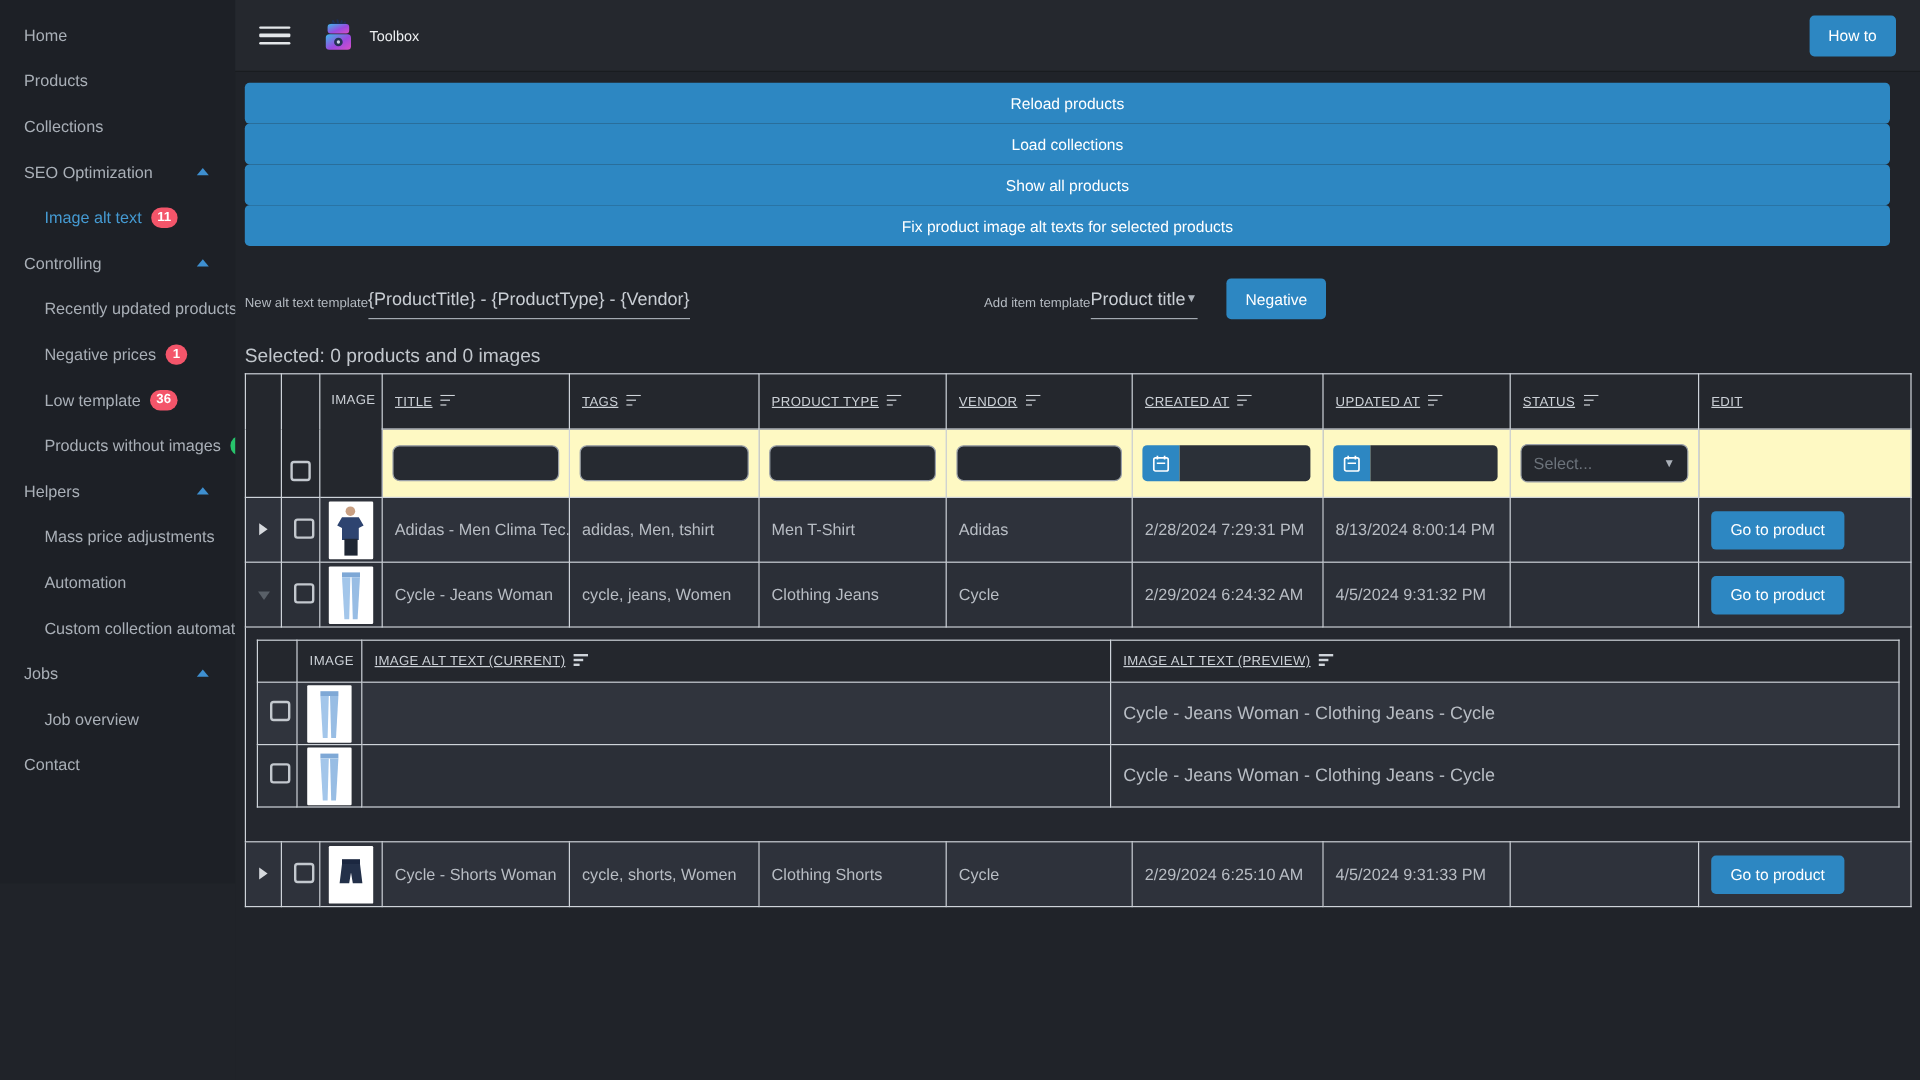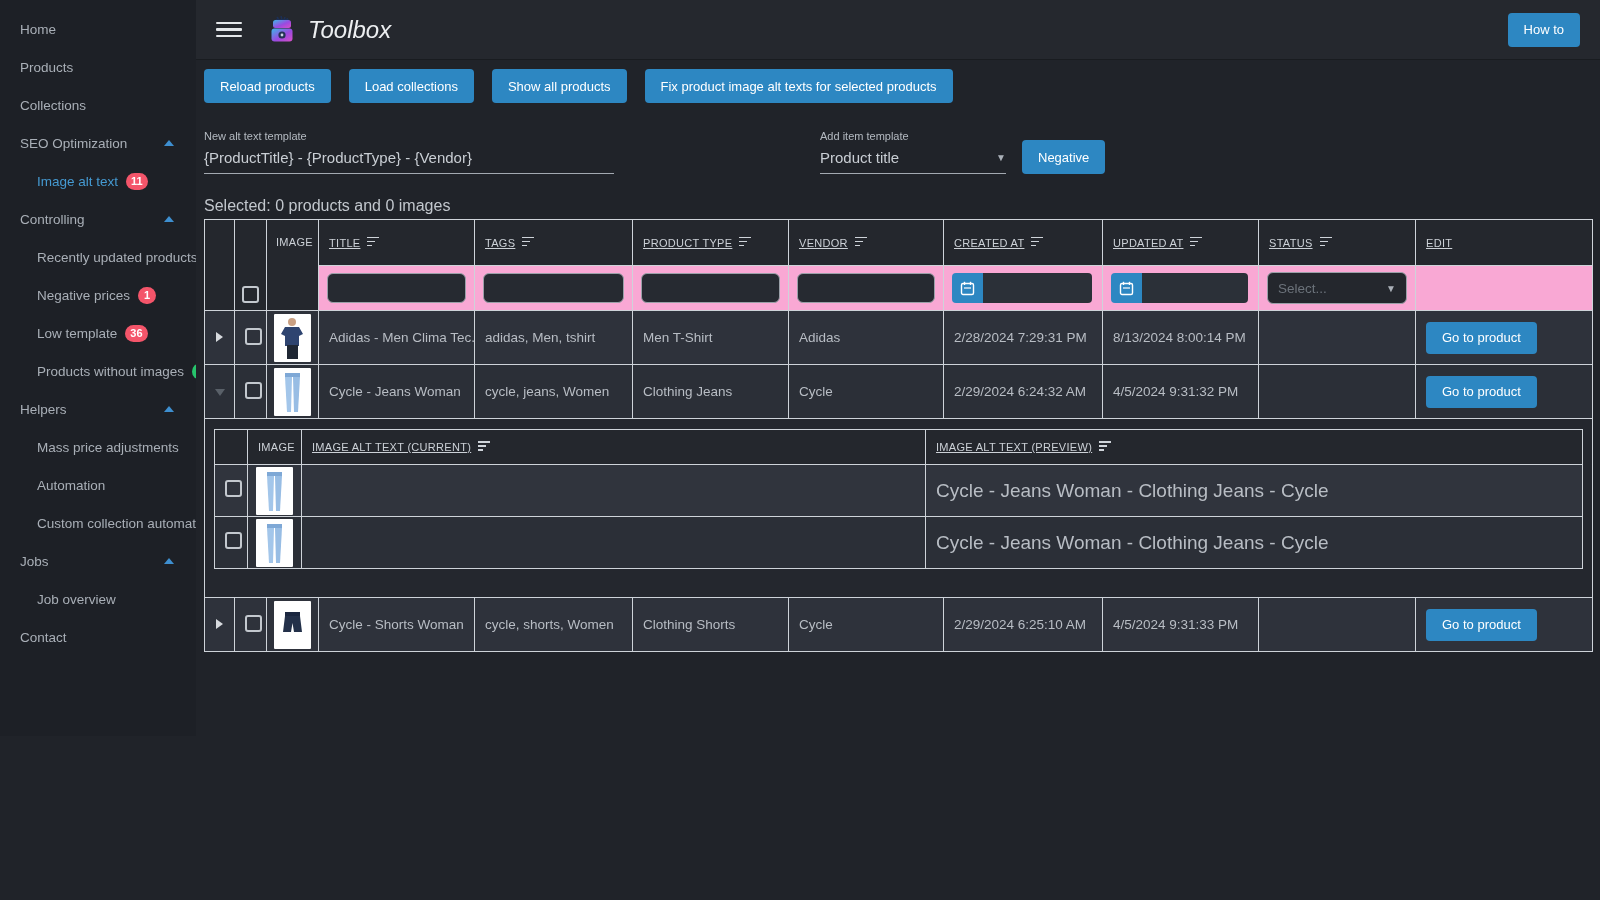--- a/index.html
+++ b/index.html
@@ -36,33 +36,33 @@
   .badge.green { background:#27c46c; font-size:10px; }
   
   .main { flex:1; display:flex; flex-direction:column; }
   .topbar {
     height:60px; background:#25282e; display:flex; align-items:center;
     padding:0 20px 0 20px; border-bottom:1px solid #191c20;
   }
   .hamburger { width:26px; cursor:pointer; margin-right:26px; }
   .hamburger div { height:2.5px; background:#e4e7ea; margin:4px 0; border-radius:1px; }
   .logo { width:28px; height:28px; margin-right:12px; }
-  .app-title { color:#eceef0; font-size:24px;font-style:italic; }
+  .app-title { color:#eceef0; font-size:12px; }
   .howto-btn { margin-left:auto; }
   .btn {
     background:#2d87c2; color:#fff; border:none; border-radius:4px;
     font-family:"Liberation Sans", sans-serif;
     font-size:13px; height:34px; padding:0 16px; cursor:pointer;
   }
   .content { flex:1; padding:8px 7px 0 8px; background:#202329; overflow:hidden; }
-  .actions-row { display:flex; margin-top:1px; }
+  .actions-row { display:flex; margin-top:1px;flex-direction:column; }
   .actions-row .btn { margin-right:18px; }
   
   .form-row { display:flex; align-items:flex-end; margin-top:27px; }
-  .field { display:flex; flex-direction:column; }
+  .field { display:flex; flex-direction:row;align-items:flex-end; }
   .field-label { font-size:11px; color:#b4bac1; margin-bottom:7px; }
   .field-value {
     font-size:15px; color:#c9ced4; padding-bottom:7px;
     border-bottom:1px solid #a3a9b1; cursor:text;
   }
   .field.alt-template { width:410px; margin-right:206px; }
   .field.add-item { width:186px; }
   .field.add-item .field-value { display:flex; justify-content:space-between; align-items:center; cursor:pointer; }
   .dd-caret { font-size:10px; color:#aab0b8; }
   .calc-btn { margin-left:16px; }
@@ -71,21 +71,21 @@
   table.grid { border-collapse:collapse; width:100%; margin-top:4px; table-layout:fixed; }
   table.grid td, table.grid th { border:1px solid #ced3d9; vertical-align:middle; }
   th.hcell {
     background:#24272d; color:#ccd1d7; font-size:11px; font-weight:normal;
     text-align:left; padding:0 10px; height:46px; letter-spacing:.3px;
   }
   .hcell-inner { display:flex; align-items:flex-start; gap:7px; white-space:nowrap; overflow:hidden;text-decoration:underline; }
   .sort-icon { display:inline-flex; flex-direction:column; gap:2.5px; }
   .sort-icon i { display:block; height:1.5px; background:#cfd4da; }
   .sort-icon i:nth-child(1){width:12px;} .sort-icon i:nth-child(2){width:8px;} .sort-icon i:nth-child(3){width:5px;}
-  td.fcell { background:#f9a8d4; height:45px; padding:0 8px; }
+  td.fcell { background:#fef9c3; height:45px; padding:12px 8px; }
   .rowspan-cell { background:#24272d; }
   .image-head { color:#ccd1d7; font-size:11px; padding:16px 0 0 9px; letter-spacing:.3px; }
   .filter-input {
     width:100%; height:30px; background:#262a31;
     border:1px solid #9aa0a8; border-radius:6px;
     color:#c9ced4; font-size:13px; padding:0 8px;
     font-family:"Liberation Sans", sans-serif;
   }
   .date-filter { display:flex; height:30px; width:calc(100% - 2px); }
   .date-btn {
@@ -123,21 +123,21 @@
     display:flex; align-items:center; justify-content:center; overflow:hidden;
   }
   
   td.detail-cell { background:#24272e; padding:10px 9px 28px 9px; }
   table.subgrid { border-collapse:collapse; width:100%; table-layout:fixed; }
   table.subgrid td, table.subgrid th { border:1px solid #ced3d9; }
   table.subgrid th {
     background:#24272d; color:#ccd1d7; font-size:11px; font-weight:normal;
     text-align:left; height:35px; padding:0 10px; letter-spacing:.3px;
   }
-  table.subgrid td { height:52px; padding:0 10px; font-size:19px; color:#b8bdc4; }
+  table.subgrid td { height:52px; padding:0 10px; font-size:15px; color:#b8bdc4; }
   tr.sub-even td { background:#30343d; }
   tr.sub-odd  td { background:#2b2f37; }
 </style>
 </head>
 <body>
 
 <div class="sidebar">
   <div class="side-item lvl0">
       <span class="side-label">Home</span>
     </div>

